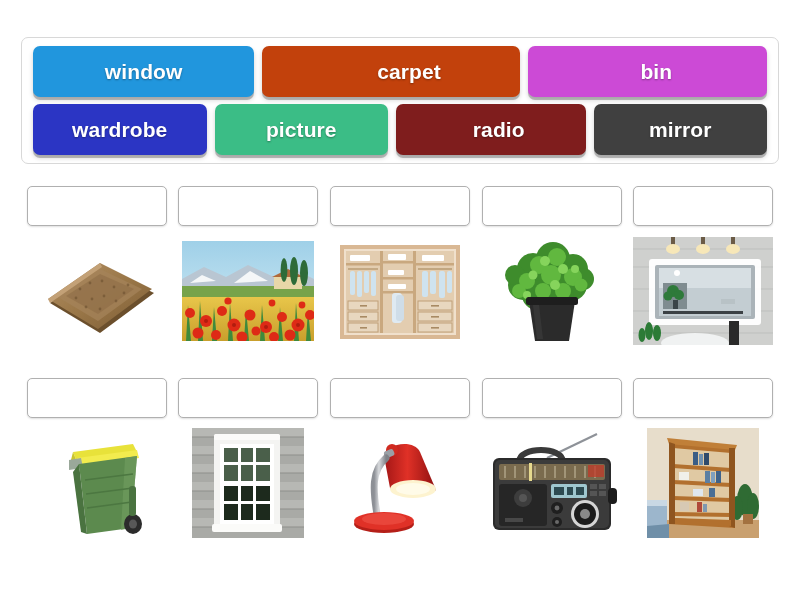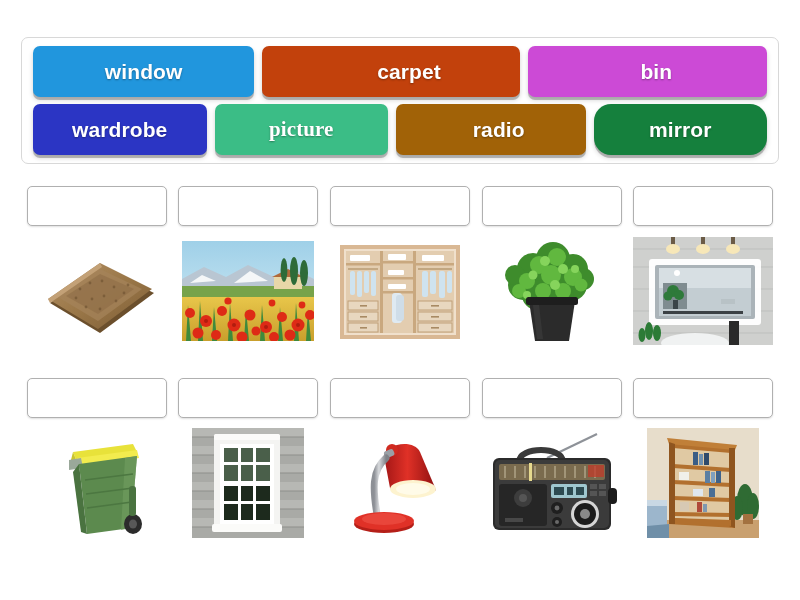--- a/index.html
+++ b/index.html
@@ -94,27 +94,27 @@
           <span>carpet</span>
         </div>
         <div class="tile" style="background: rgb(204, 74, 214); padding-left: 18px;">
           <span>bin</span>
         </div>
       </div>
     <div class="wb-row" id="wb-row-1">
         <div class="tile" style="background: rgb(43, 53, 196);">
           <span>wardrobe</span>
         </div>
-        <div class="tile" style="background: rgb(59, 189, 134); font-family: Liberation Serif, serif;">
+        <div class="tile" style="background: rgb(59, 189, 134);">
           <span>picture</span>
         </div>
-        <div class="tile" style="background: #a16207; padding-left: 16px;">
+        <div class="tile" style="background: #7f1d1d; padding-left: 16px;">
           <span>radio</span>
         </div>
-        <div class="tile" style="background: #15803d; border-radius: 17px;">
+        <div class="tile" style="background: #404040;">
           <span>mirror</span>
         </div>
       </div>
   </div>
 
   <div class="grid" id="rowA">
       <div class="cell">
         <div class="dropzone"></div>
         <div class="thumb" title="Brown patterned rug">
   <svg width="130" height="100" viewBox="0 0 130 100">

